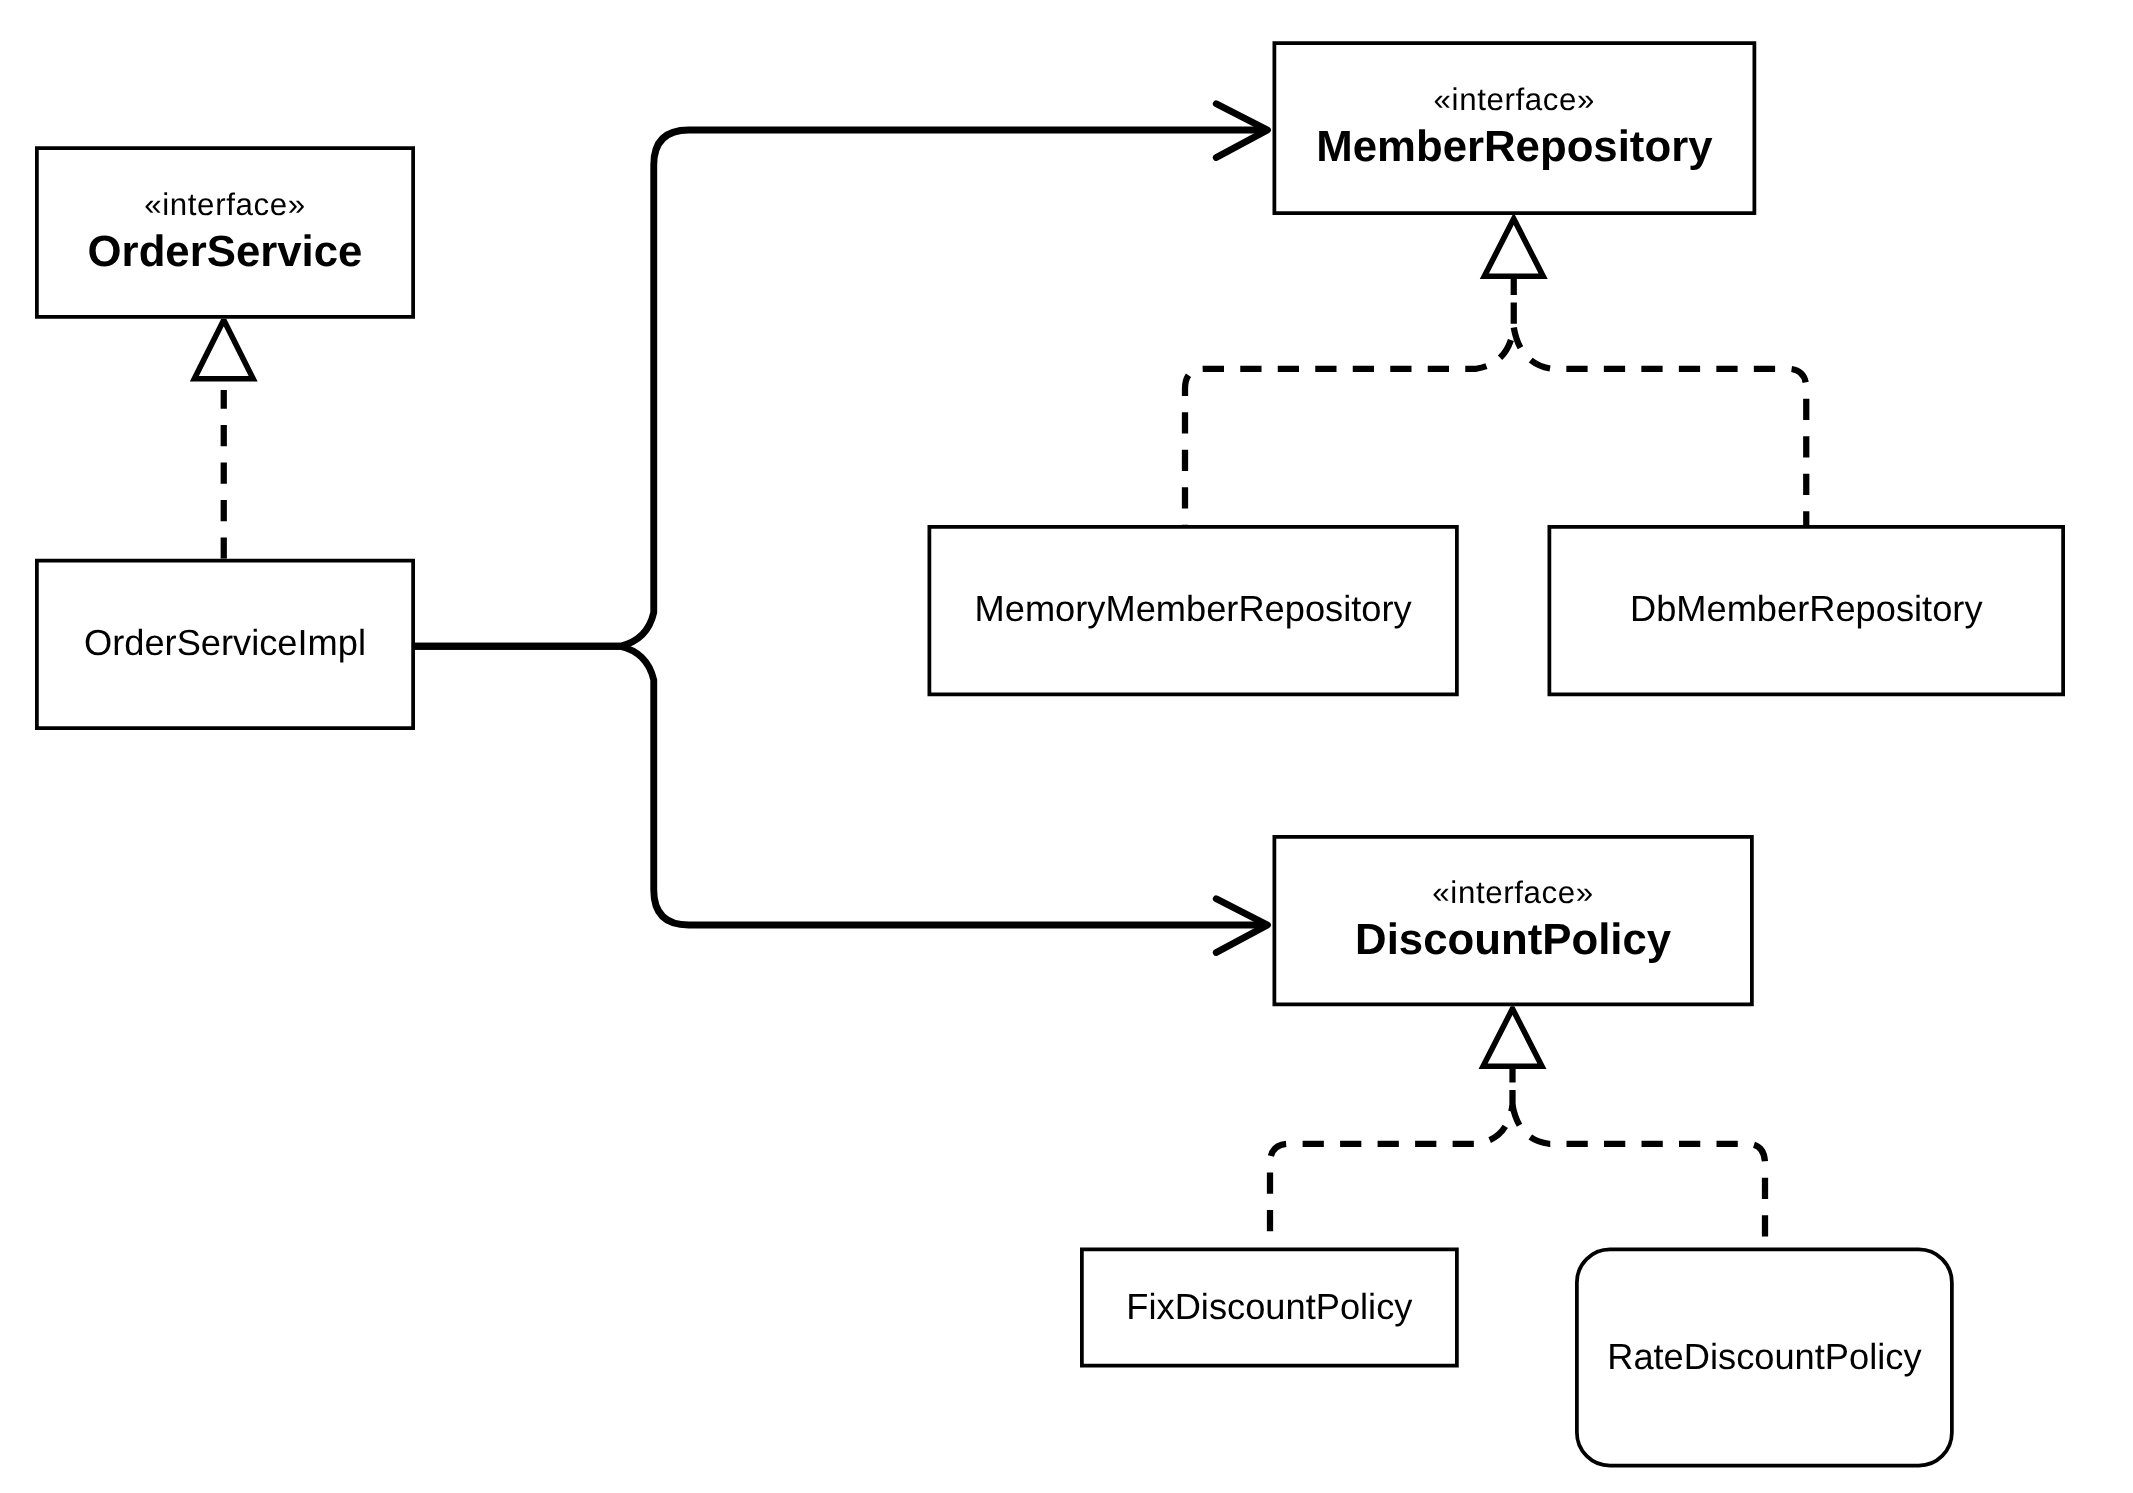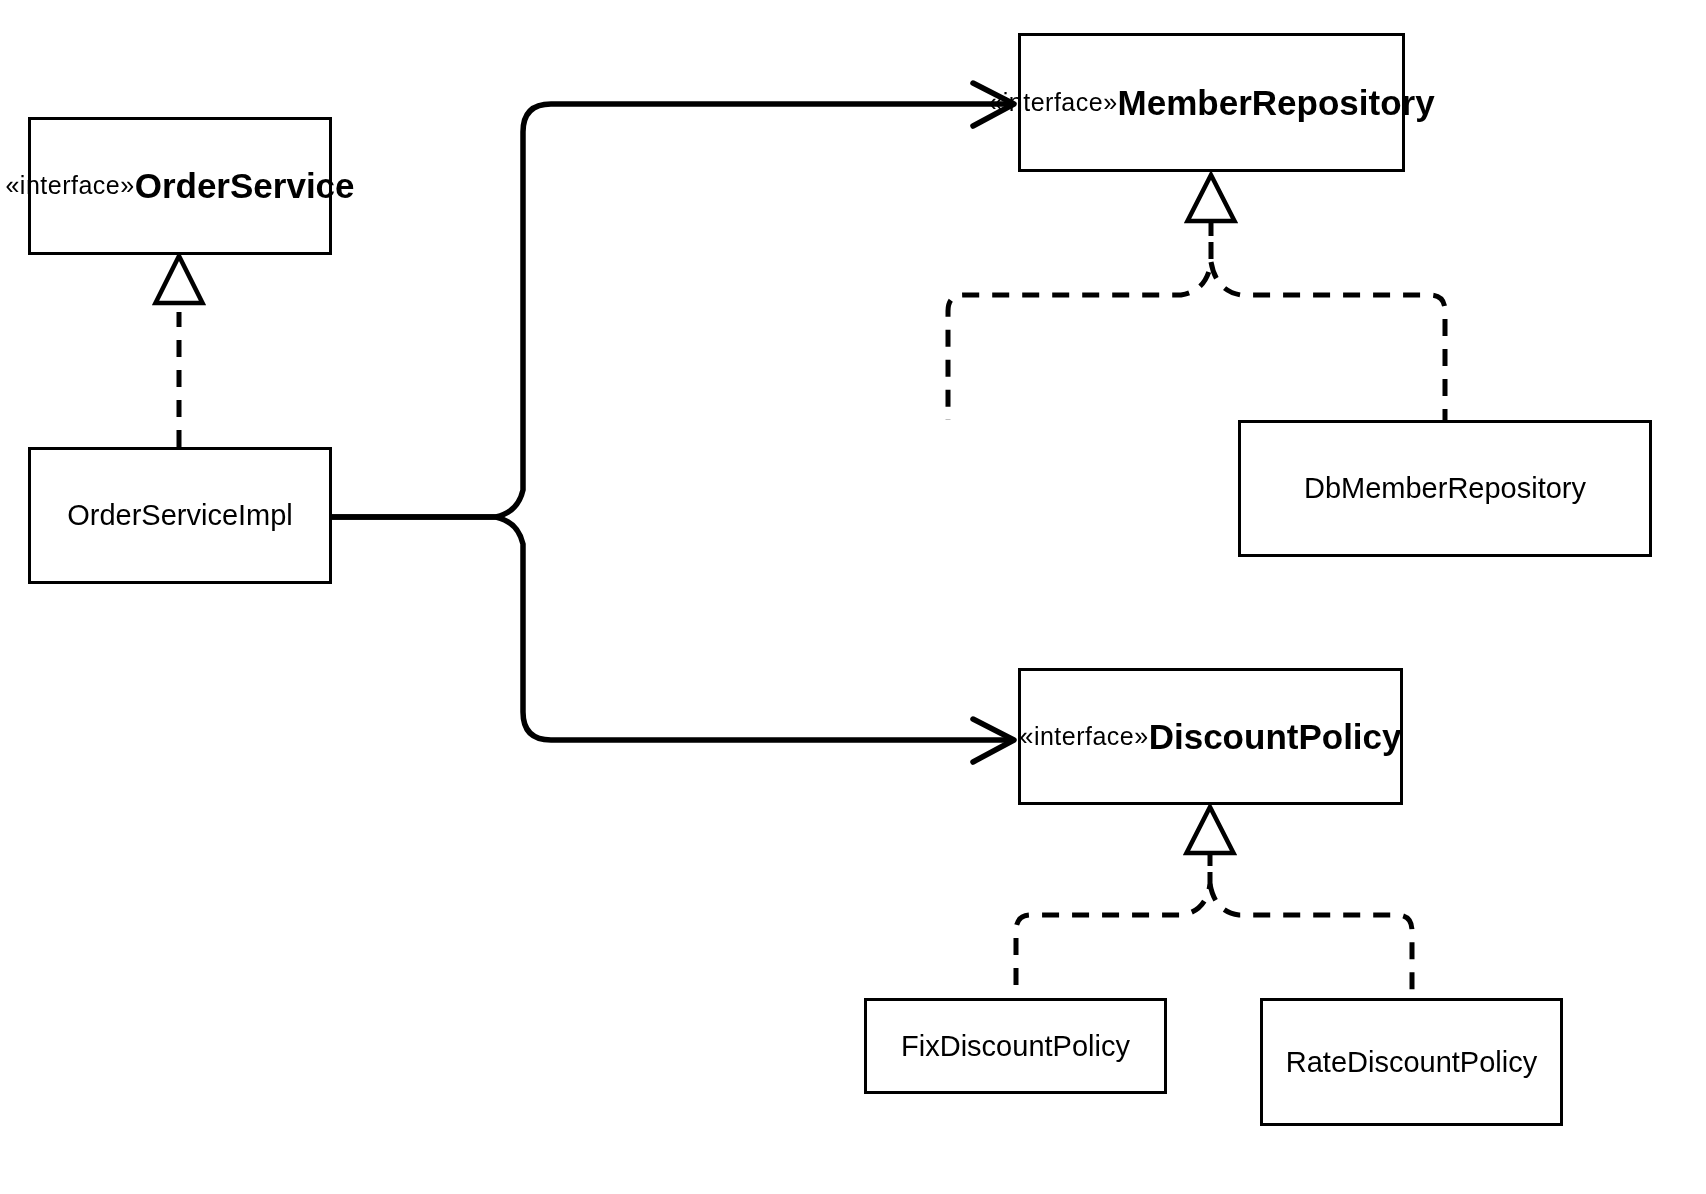--- a/index.html
+++ b/index.html
@@ -21,21 +21,21 @@
     top: 0;
     width: 1706px;
     height: 1194px;
   }
   .node {
     position: absolute;
     box-sizing: border-box;
     background: #ffffff;
     border: 3px solid #000000;
     display: flex;
-    flex-direction: row;
+    flex-direction: column;
     align-items: center;
     justify-content: center;
     text-align: center;
     color: #000000;
     line-height: 1.25;
   }
   .node .stereo {
     font-size: 25px;
     font-weight: 400;
     letter-spacing: 0.5px;
@@ -83,31 +83,34 @@
 
   <div class="node" style="left:28px; top:447px; width:304px; height:137px;">
     <span class="cname">OrderServiceImpl</span>
   </div>
 
   <div class="node" style="left:1018px; top:33px; width:387px; height:139px;">
     <span class="stereo">«interface»</span>
     <span class="iname">MemberRepository</span>
   </div>
 
+  <div class="node" style="left:742px; top:420px; width:425px; height:137px;">
+    <span class="cname">MemoryMemberRepository</span>
+  </div>
 
   <div class="node" style="left:1238px; top:420px; width:414px; height:137px;">
     <span class="cname">DbMemberRepository</span>
   </div>
 
   <div class="node" style="left:1018px; top:668px; width:385px; height:137px;">
     <span class="stereo">«interface»</span>
     <span class="iname">DiscountPolicy</span>
   </div>
 
   <div class="node" style="left:864px; top:998px; width:303px; height:96px;">
     <span class="cname">FixDiscountPolicy</span>
   </div>
 
-  <div class="node" style="left:1260px; top:998px; width:303px; height:128px;">
+  <div class="node" style="left:1260px; top:998px; width:303px; height:176px;border-radius:28px;">
     <span class="cname">RateDiscountPolicy</span>
   </div>
 
 </div>
 
 </body></html>

